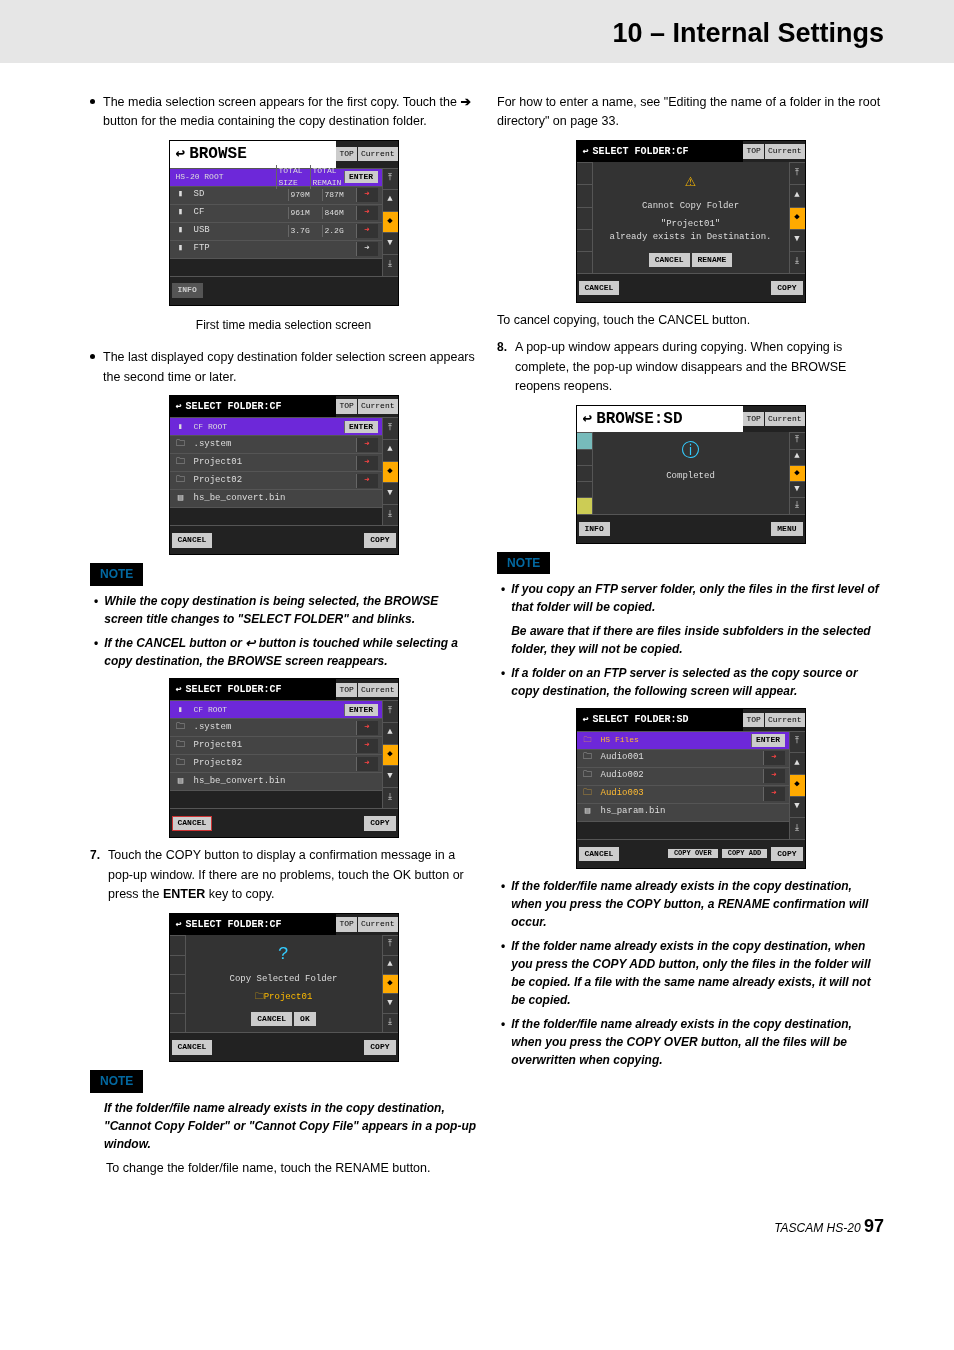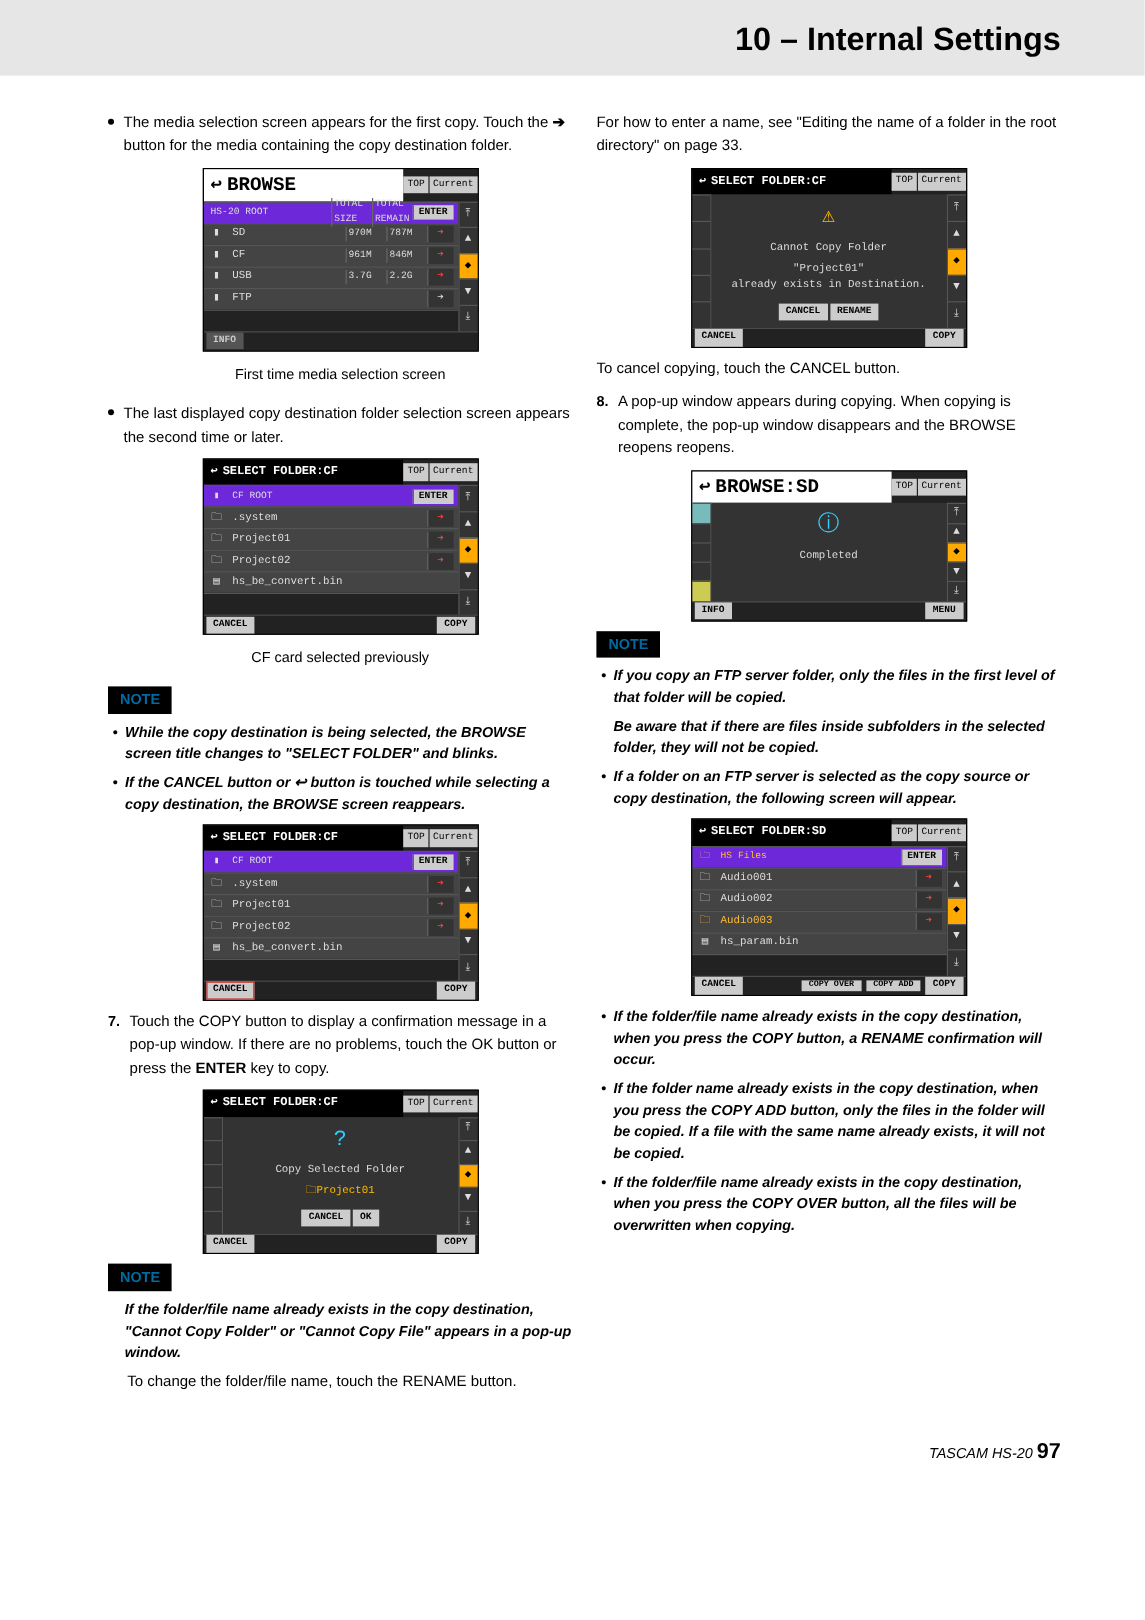--- a/index.html
+++ b/index.html
@@ -40,21 +40,21 @@
   .scell { padding:0 2px;}
   .scell.name { flex:1;}
   .scell.ico { width:14px; text-align:center;}
   .scell.num { width:30px; text-align:left; border-left:1px solid #666; font-size:8px;}
   .arrow-btn { width:22px; text-align:center; background:#333; border-left:1px solid #666;}
   .arrow-btn.red { color:#f44;}
   .enter-btn { width:34px; text-align:center; background:#ccc; color:#000; border-left:1px solid #666; font-size:8px; font-weight:bold;}
   .side-scroll { width:16px; background:#333; display:flex; flex-direction:column; border-left:1px solid #555;}
   .side-scroll div { flex:1; display:flex; align-items:center; justify-content:center; border-top:1px solid #555; font-size:9px;}
   .side-scroll .orange { background:#fa0; color:#000;}
-  .shot-footer { display:flex; background:#222; border-top:1px solid #555; height:16px; align-items:center;}
+  .shot-footer { display:flex; background:#222; border-top:1px solid #555; height:29px; align-items:center;}
   .foot-btn { background:#ccc; color:#000; padding:1px 6px; font-size:8px; font-weight:bold; margin:2px;}
   .foot-btn.dark { background:#555; color:#ccc;}
   .foot-spacer { flex:1;}
   .popup-overlay { background:#333; flex:1; display:flex; flex-direction:column; align-items:center; justify-content:center; padding:6px; gap:4px;}
   .popup-ico { font-size:18px;}
   .popup-text { text-align:center; line-height:1.5;}
   .popup-btns { display:flex; gap:2px; margin-top:4px;}
   .popup-btn { background:#ccc; color:#000; padding:1px 6px; font-size:8px; font-weight:bold;}
   .left-icons { width:16px; background:#333; display:flex; flex-direction:column; border-right:1px solid #555;}
   .left-icons div { flex:1; border-top:1px solid #555;}
@@ -194,21 +194,20 @@
               <div>▼</div>
               <div>⤓</div>
             </div>
         </div>
         <div class="shot-footer">
             <span class="foot-btn">CANCEL</span>
             <span class="foot-spacer"></span>
             <span class="foot-btn">COPY</span>
           </div>
       </div>
-      <div class="caption">CF card selected previously</div>
 
       <div class="note-label">NOTE</div>
       <div class="note-list">
         <div class="note-item">
             <span class="dot">•</span>
             <span>While the copy destination is being selected, the BROWSE screen title changes to "SELECT FOLDER" and blinks.</span>
           </div>
         <div class="note-item">
             <span class="dot">•</span>
             <span><span>If the CANCEL button or </span><span>↩</span><span> button is touched while selecting a copy destination, the BROWSE screen reappears.</span></span>

